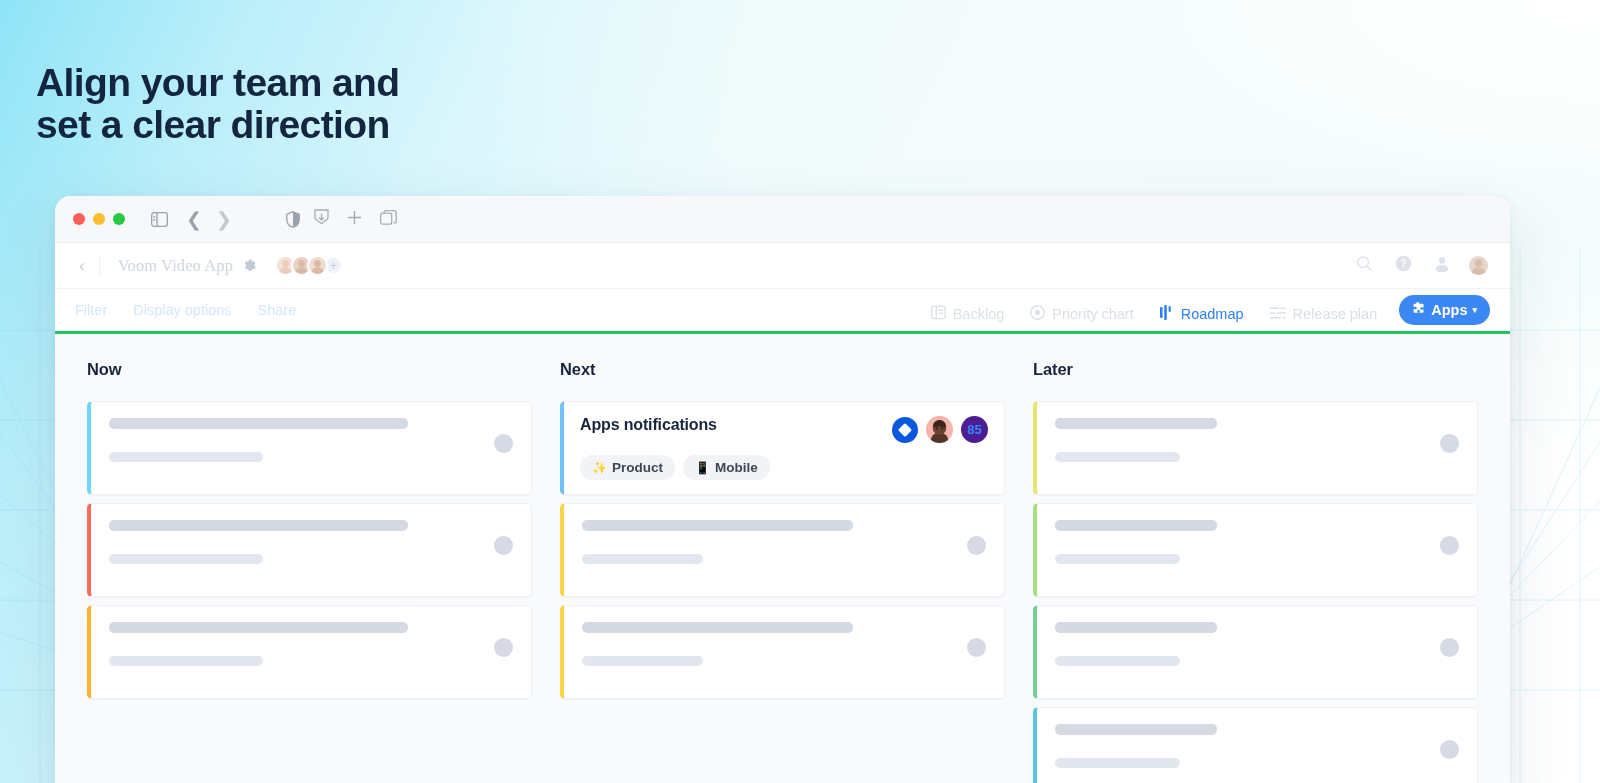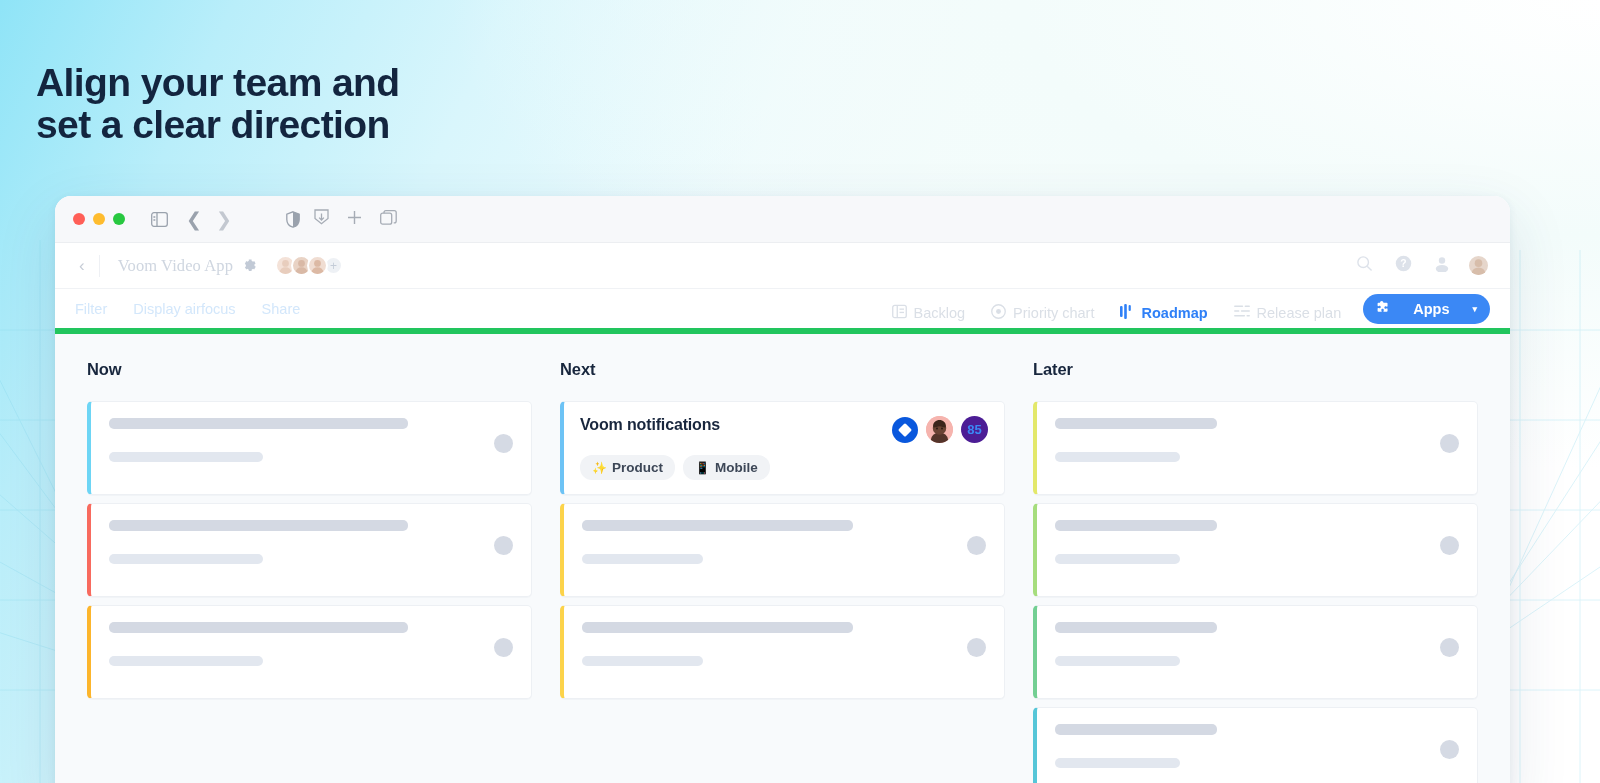--- a/index.html
+++ b/index.html
@@ -108,31 +108,31 @@
   .topbar-spacer { flex: 1; }
   .topbar-right { display: flex; align-items: center; gap: 22px; color: #dde2ea; }
 
   
   .app-toolbar {
     height: 45px;
     display: flex;
     align-items: center;
     padding: 0 20px;
     background: #fff;
-    border-bottom: 6px solid #22c55e;
+    border-bottom: 3px solid #22c55e;
   }
   .tool-link { font-size: 14.5px; color: #d3e7fb; margin-right: 26px; }
   .toolbar-spacer { flex: 1; }
   .view-tabs { display: flex; align-items: center; gap: 26px; margin-right: 22px; margin-top: 8px; }
   .view-tab { display: flex; align-items: center; gap: 7px; font-size: 14.5px; color: #dadfe6; font-weight: 400; }
-  .view-tab.active { color: #2f80f7; font-weight: 700; }
+  .view-tab.active { color: #2f80f7; font-weight: 400; }
   .apps-btn {
     background: #3b88f5; color: #fff; font-size: 14.5px; font-weight: 700;
     border-radius: 16px; height: 30px; padding: 0 13px;
-    display: flex; align-items: center; gap: 22px; border: none;
+    display: flex; align-items: center; gap: 4px; border: none;
   }
   .apps-caret { font-size: 9px; margin-left: 1px; }
 
   
   .board {
     background: #f8fafc;
     height: calc(600px - 47px - 46px - 45px);
     padding: 26px 32px 0 32px;
     display: flex;
     gap: 28px;
@@ -327,21 +327,21 @@
         <svg width="100%" height="100%" viewBox="0 0 20 20">
             <circle cx="10" cy="7.5" r="4" fill="#d7bdaa"></circle>
             <ellipse cx="10" cy="18" rx="7" ry="6" fill="#d7bdaa"></ellipse>
           </svg>
       </span>
     </div>
   </div>
 
   <div class="app-toolbar">
     <span class="tool-link">Filter</span>
-    <span class="tool-link">Display airfocus</span>
+    <span class="tool-link">Display options</span>
     <span class="tool-link">Share</span>
     <span class="toolbar-spacer"></span>
 
     <div class="view-tabs">
       <span class="view-tab">
         <span>
           <svg width="15" height="15" viewBox="0 0 16 16" fill="none" stroke="#dadfe6" stroke-width="1.4">
             <rect x="0.8" y="1.5" width="14.4" height="13" rx="2"></rect>
             <line x1="5.6" y1="1.5" x2="5.6" y2="14.5"></line>
             <line x1="8" y1="5.5" x2="12.8" y2="5.5"></line>
@@ -417,21 +417,21 @@
         <div class="bar short"></div>
         <div class="card-circle"></div>
       </div>
     </div>
 
     <div class="column">
       <div class="col-title">Next</div>
 
       <div class="card real" style="border-left-color:#6dc3f5">
         <div class="card-head">
-          <span class="card-title">Voom notifications</span>
+          <span class="card-title">Apps notifications</span>
           <span class="card-meta">
             <span class="jira">
                 <span class="diamond"></span>
               </span>
             <span class="card-avatar">
               <svg width="100%" height="100%" viewBox="0 0 28 28">
                 <circle cx="14" cy="14" r="14" fill="#f6b4ae"></circle>
                 <ellipse cx="14" cy="25" rx="9" ry="8" fill="#54342a"></ellipse>
                 <circle cx="14" cy="12.5" r="7" fill="#6b4334"></circle>
                 <path d="M7.4 10.5c0-4 3-6.4 6.6-6.4s6.6 2.4 6.6 6.4c0 .8-.4 1.3-1 1.3-1.6 0-3.3-1.3-5.6-1.3s-4 1.3-5.6 1.3c-.6 0-1-.5-1-1.3z" fill="#3d241b"></path>

